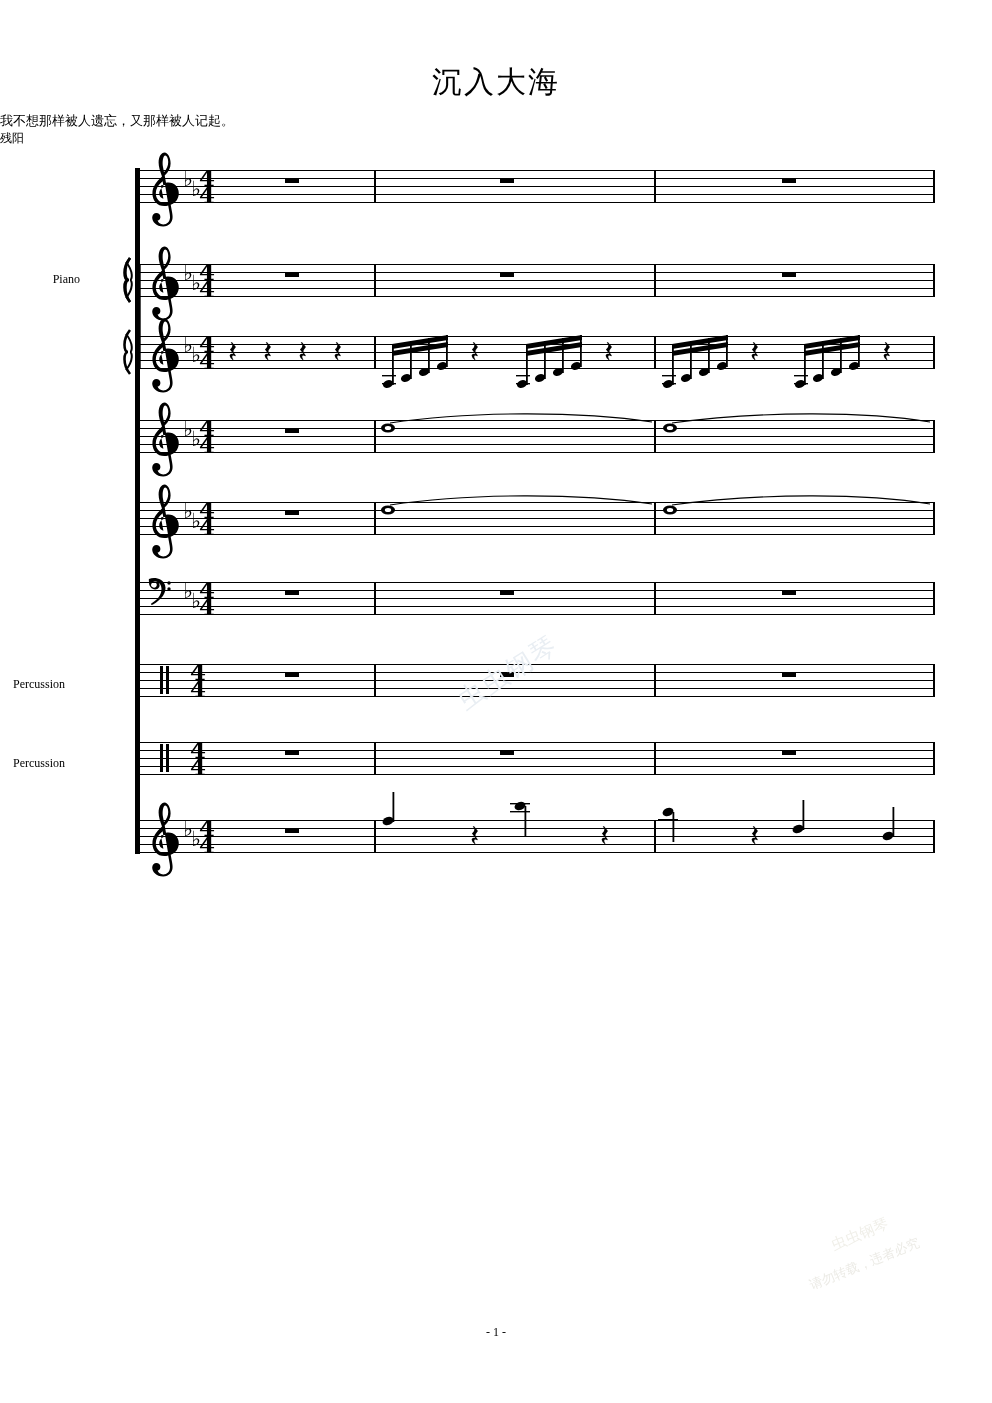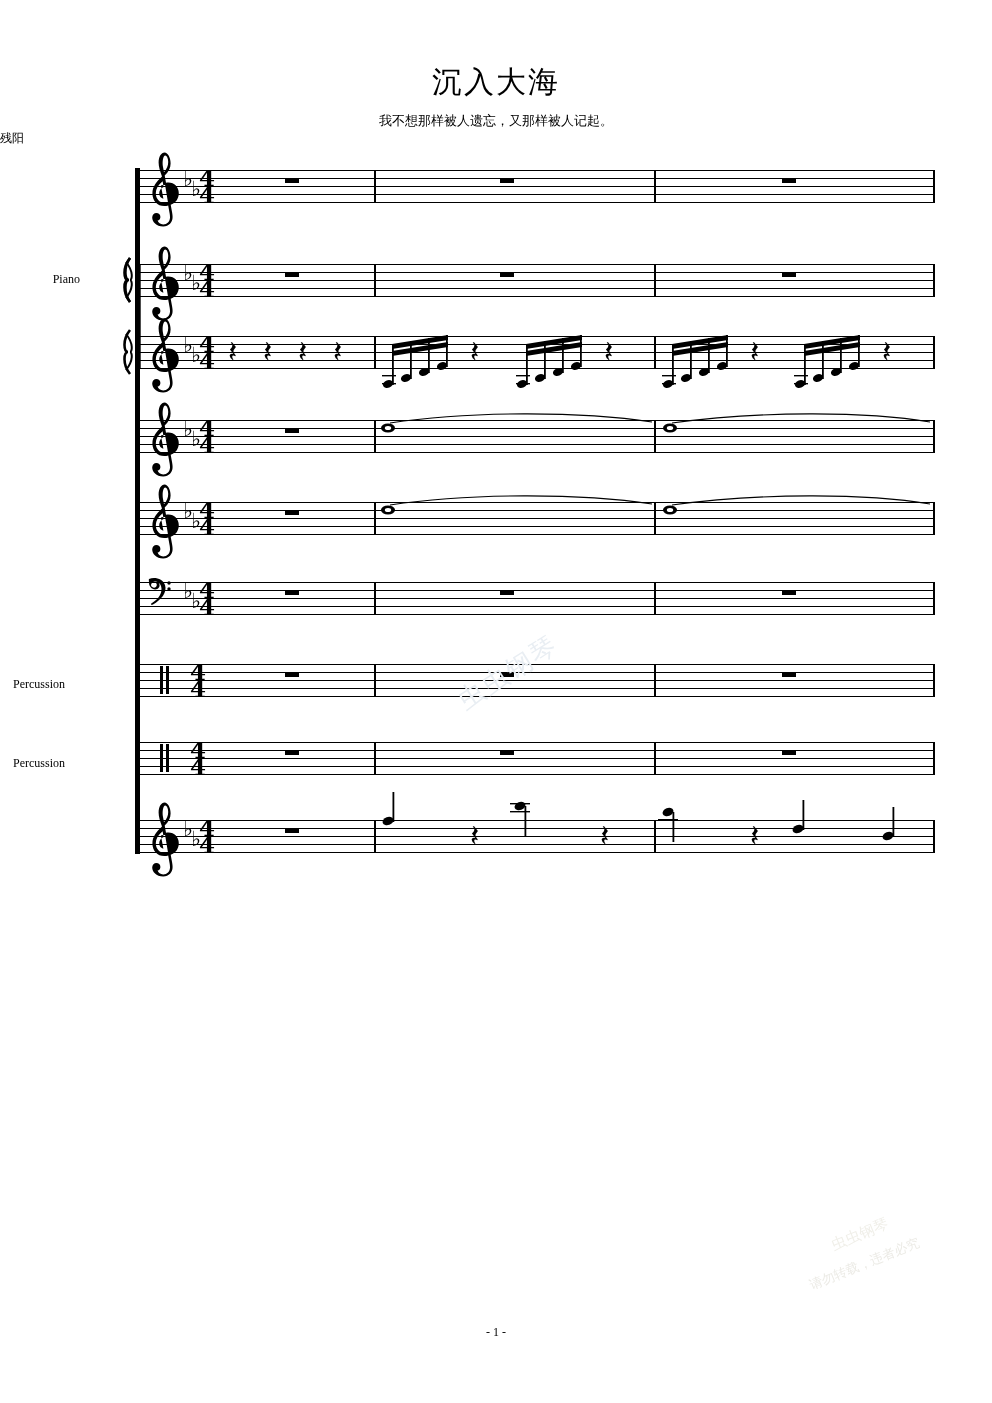--- a/index.html
+++ b/index.html
@@ -32,21 +32,20 @@
     text-align: center;
     font-size: 30px;
     letter-spacing: 2px;
     font-family: Liberation Serif, serif;
   }
   .subtitle {
     position: absolute;
     top: 112px;
     left: 0;
     width: 992px;
-    text-align: center;
     font-size: 13px;
     font-family: "DejaVu Serif", serif;
   }
   .composer {
     position: absolute;
     top: 130px;
     left: 0;
     width: 992px;
     text-align: left;
     padding-right: 55px;

